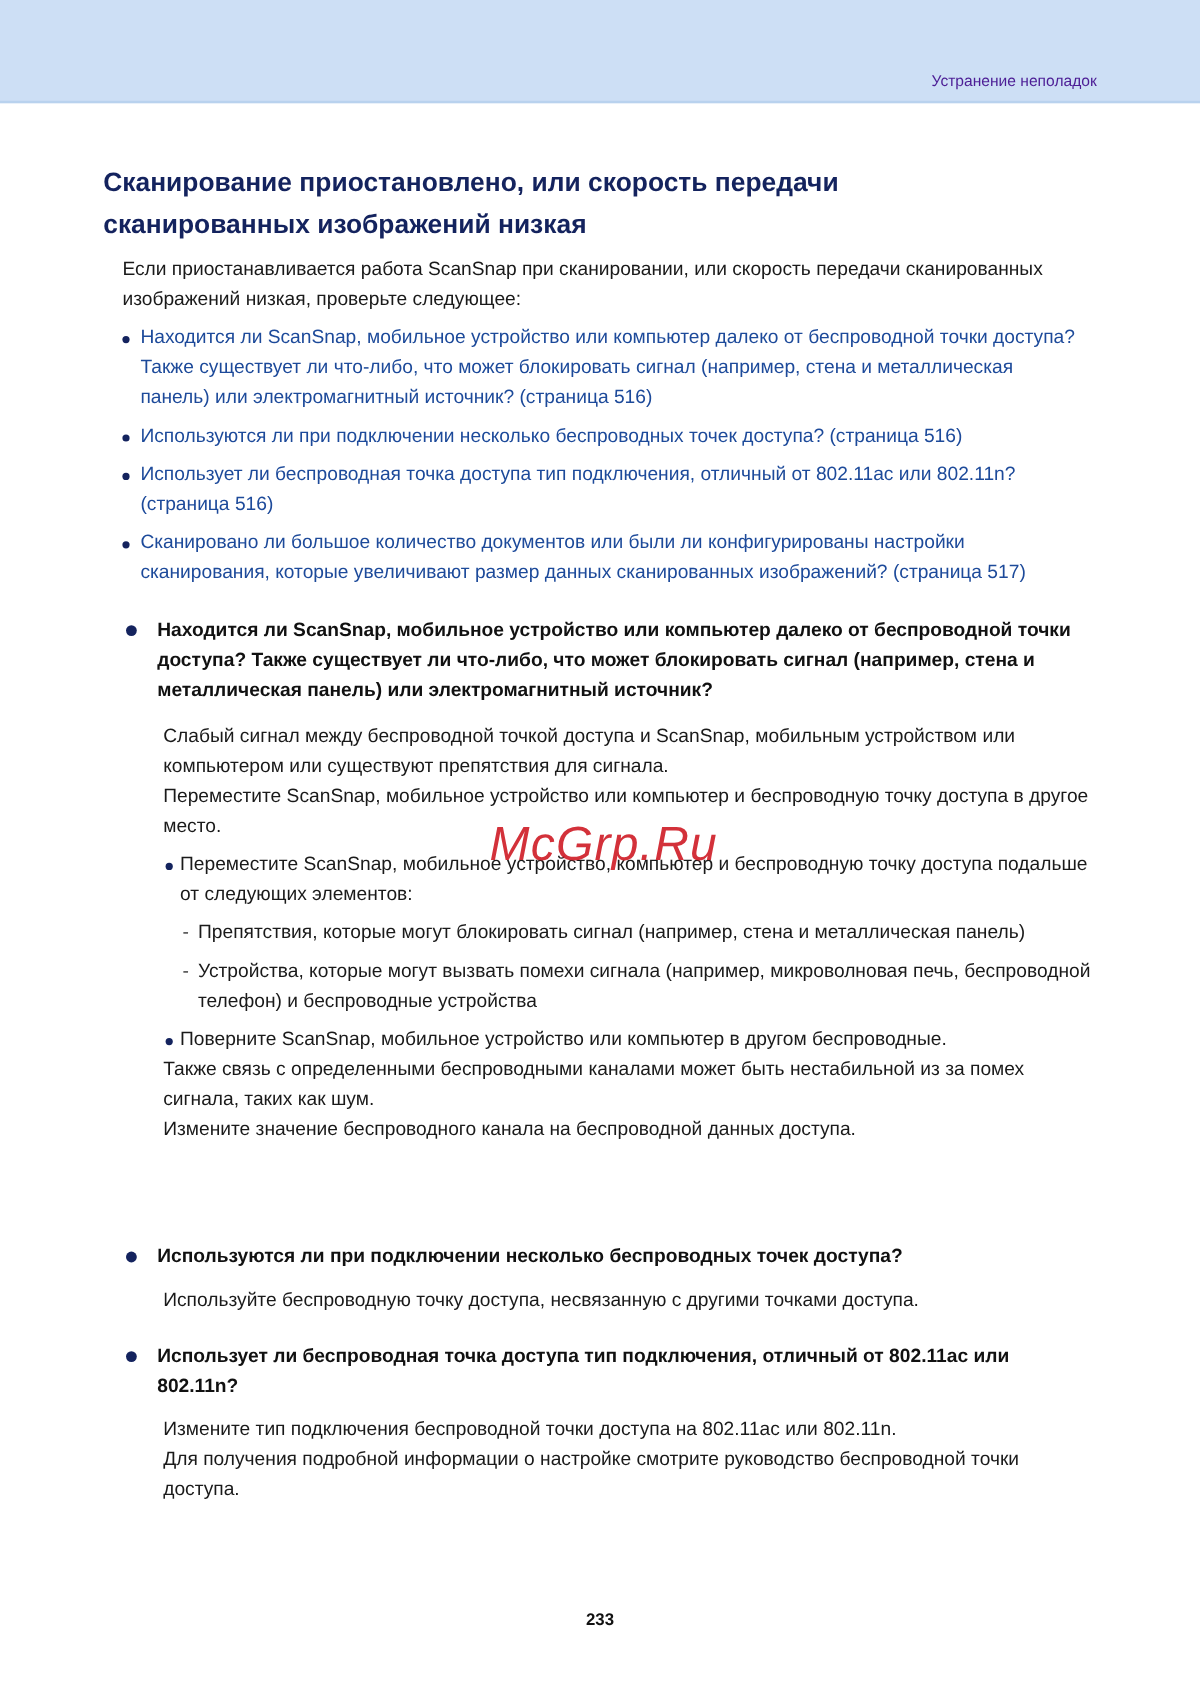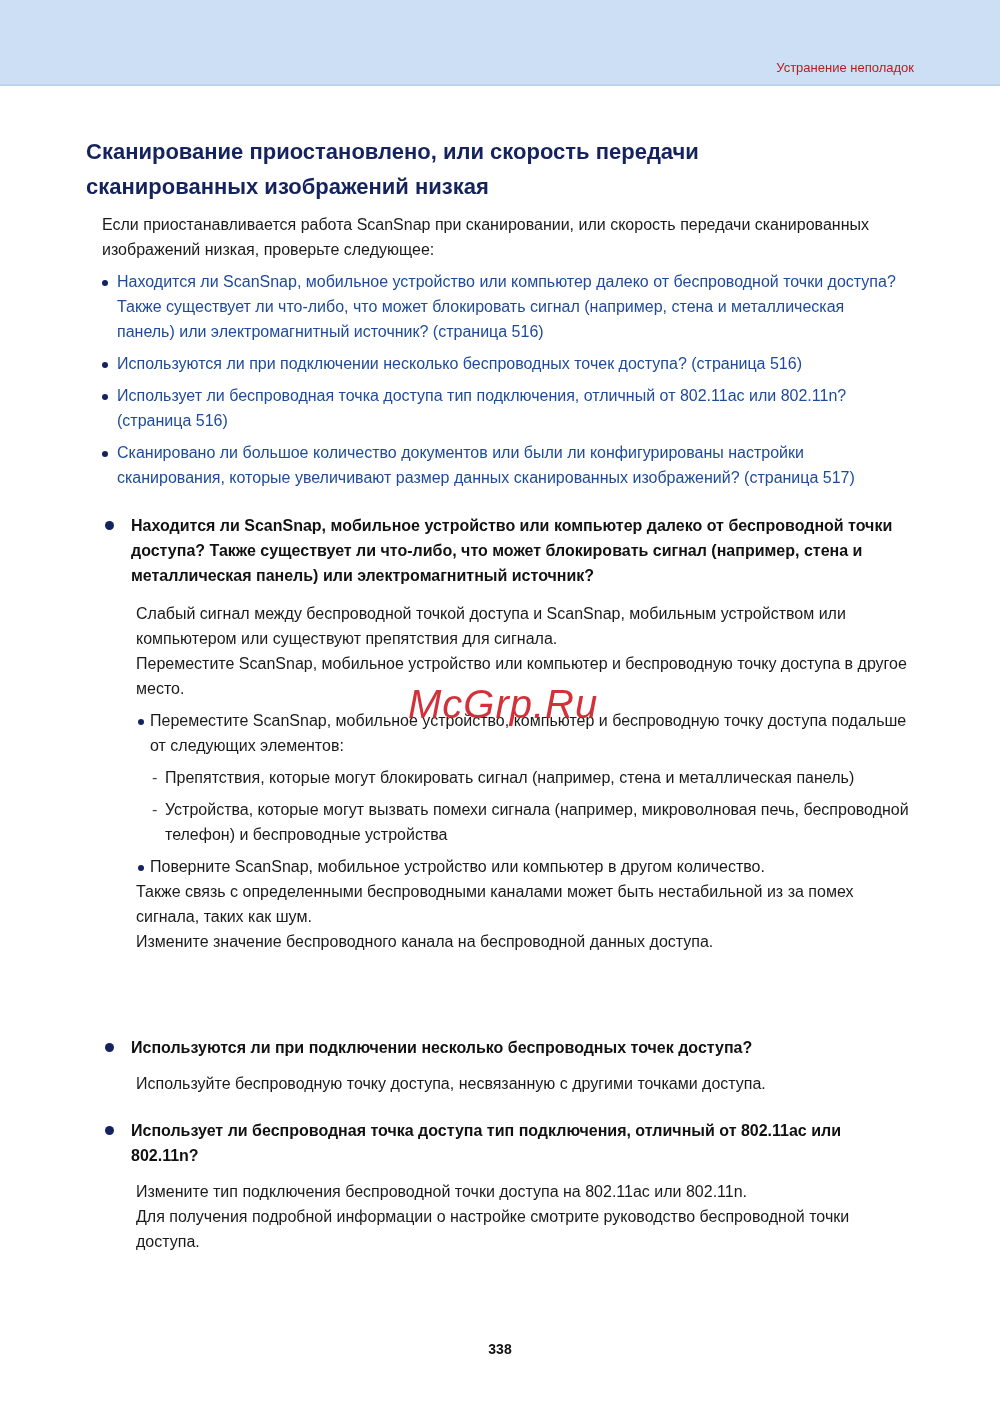--- a/index.html
+++ b/index.html
@@ -5,21 +5,21 @@
     html, body { margin: 0; padding: 0; }
     body {
       width: 1000px; height: 1414px; background: #ffffff; position: relative;
       font-family: "Liberation Sans", sans-serif; color: #1a1a1a; overflow: hidden;
     }
     .header-band {
       position: absolute; left: 0; top: 0; width: 1000px; height: 84px;
       background: #cddff5; border-bottom: 2px solid #b9d2ee;
     }
     .header-section {
-      position: absolute; right: 86px; top: 60px; font-size: 13px; color: #b91c1c;
+      position: absolute; right: 86px; top: 60px; font-size: 13px; color: #4c1d95;
     }
     .title {
       position: absolute; left: 86px; top: 134px; width: 820px;
       font-size: 22px; font-weight: bold; color: #14235e; line-height: 35px;
     }
     .intro {
       position: absolute; left: 102px; top: 212px; width: 820px;
       font-size: 16px; line-height: 25px; color: #1a1a1a;
     }
     .links { position: absolute; left: 102px; top: 269px; width: 800px; }
@@ -108,21 +108,21 @@
   <div class="dash-item">
     <span class="dash">-</span>
     <span>Препятствия, которые могут блокировать сигнал (например, стена и металлическая панель)</span>
   </div>
   <div class="dash-item">
     <span class="dash">-</span>
     <span>Устройства, которые могут вызвать помехи сигнала (например, микроволновая печь, беспроводной телефон) и беспроводные устройства</span>
   </div>
   <div class="sub-bullet">
     <span class="dot"></span>
-    <span>Поверните ScanSnap, мобильное устройство или компьютер в другом количество.</span>
+    <span>Поверните ScanSnap, мобильное устройство или компьютер в другом беспроводные.</span>
   </div>
   <div class="para">Также связь с определенными беспроводными каналами может быть нестабильной из за помех сигнала, таких как шум.</div>
   <div class="para">Измените значение беспроводного канала на беспроводной данных доступа.</div>
 </div>
 
 <div class="section" style="top:1035px;">
   <div class="sec-head">
     <span class="bigdot"></span>
     <span>Используются ли при подключении несколько беспроводных точек доступа?</span>
   </div>
@@ -133,13 +133,13 @@
   <div class="sec-head">
     <span class="bigdot"></span>
     <span>Использует ли беспроводная точка доступа тип подключения, отличный от 802.11ac или 802.11n?</span>
   </div>
   <div class="para" style="margin-top:11px;">Измените тип подключения беспроводной точки доступа на 802.11ac или 802.11n.</div>
   <div class="para">Для получения подробной информации о настройке смотрите руководство беспроводной точки доступа.</div>
 </div>
 
 <div class="watermark">McGrp.Ru</div>
 
-<div class="page-num">338</div>
+<div class="page-num">233</div>
 
 </body></html>

